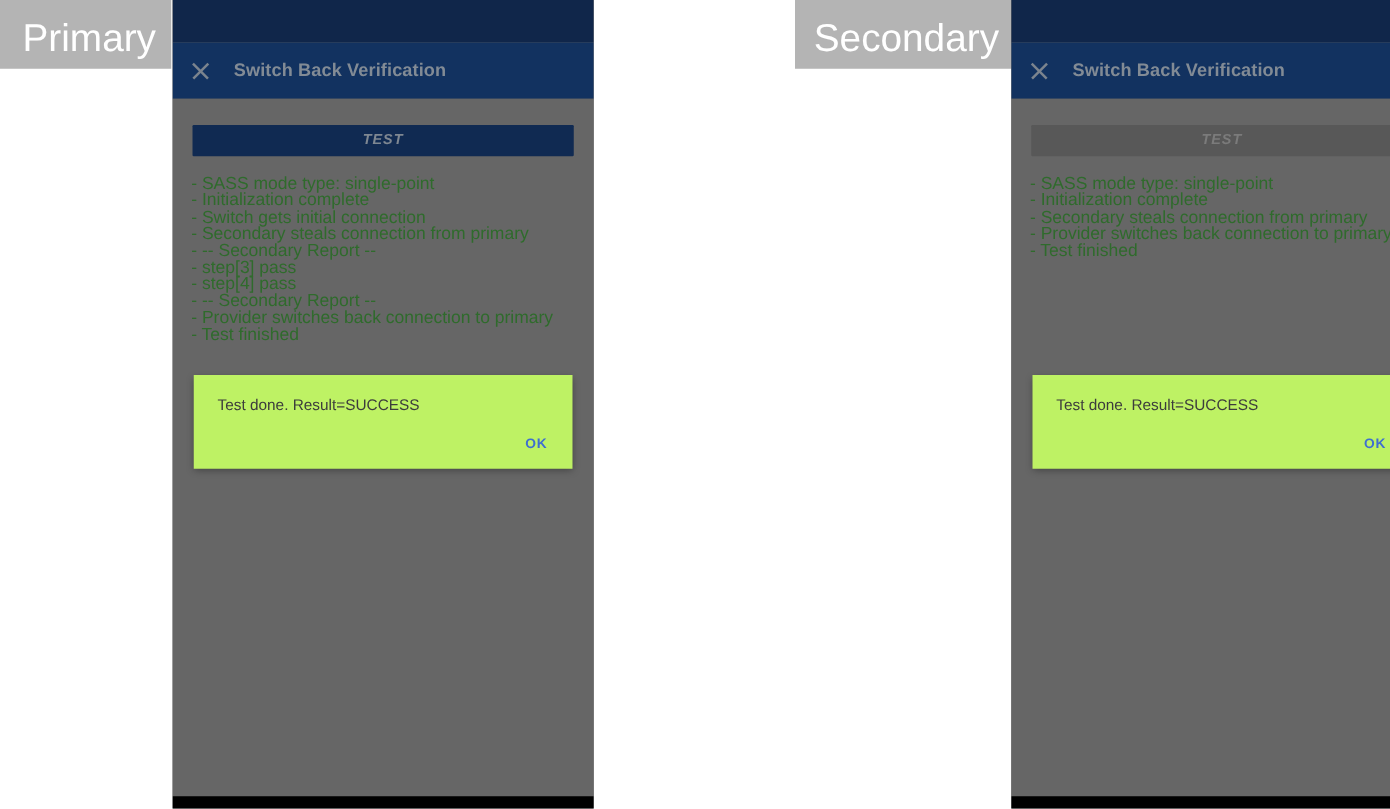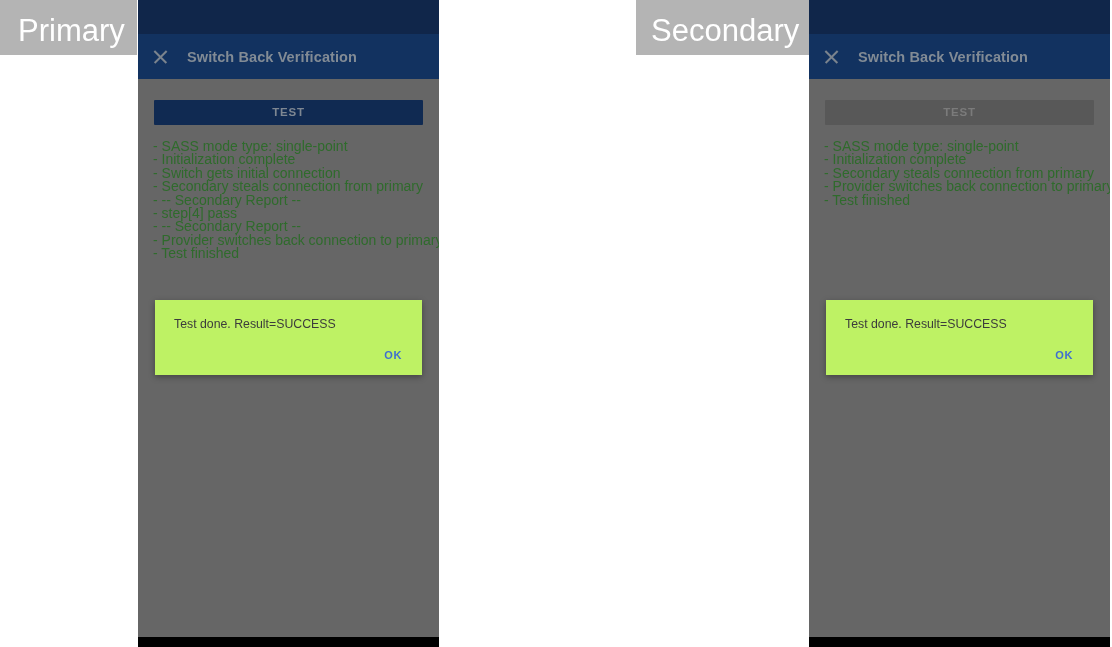--- a/index.html
+++ b/index.html
@@ -31,21 +31,21 @@
     font-weight: 400;
     white-space: nowrap;
   }
   .caption.primary   { left: 0;   width: 137px; padding-left: 18px; }
   .caption.secondary { left: 636px; width: 179px; padding-left: 15px; }
 
   
   .phone {
     position: absolute;
     top: 0;
-    width: 301px;
+    width: 337px;
     height: 647px;
     background: #666666;
     overflow: hidden;
   }
   .phone.primary   { left: 138px; }
   .phone.secondary { left: 809px; }
 
   .status-bar {
     position: absolute;
     top: 0; left: 0; right: 0;
@@ -104,20 +104,21 @@
     height: 25px;
     border: none;
     border-radius: 1px;
     font-family: "Liberation Sans", sans-serif;
     font-size: 11.5px;
     font-weight: bold;
     letter-spacing: 0.8px;
     text-align: center;
     line-height: 25px;
     cursor: pointer;
+    font-style: italic;
   }
   .test-button.enabled  { background: #102a52; color: #7e8792; }
   .test-button.disabled { background: #585858; color: #7b7b7b; cursor: default; }
 
   .log {
     position: absolute;
     top: 61px;
     left: 15px;
     right: 12px;
     color: #2f6b2c;
@@ -191,20 +192,21 @@
     <div class="phone-body">
 
       <button class="test-button enabled">TEST</button>
 
       <div class="log">
           <span class="log-line">- SASS mode type: single-point</span>
           <span class="log-line">- Initialization complete</span>
           <span class="log-line">- Switch gets initial connection</span>
           <span class="log-line">- Secondary steals connection from primary</span>
           <span class="log-line">- -- Secondary Report --</span>
+          <span class="log-line">- step[3] pass</span>
           <span class="log-line">- step[4] pass</span>
           <span class="log-line">- -- Secondary Report --</span>
           <span class="log-line">- Provider switches back connection to primary</span>
           <span class="log-line">- Test finished</span>
         </div>
 
       <div class="dialog">
         <div class="dialog-message">Test done. Result=SUCCESS</div>
         <button class="dialog-ok">OK</button>
       </div>

